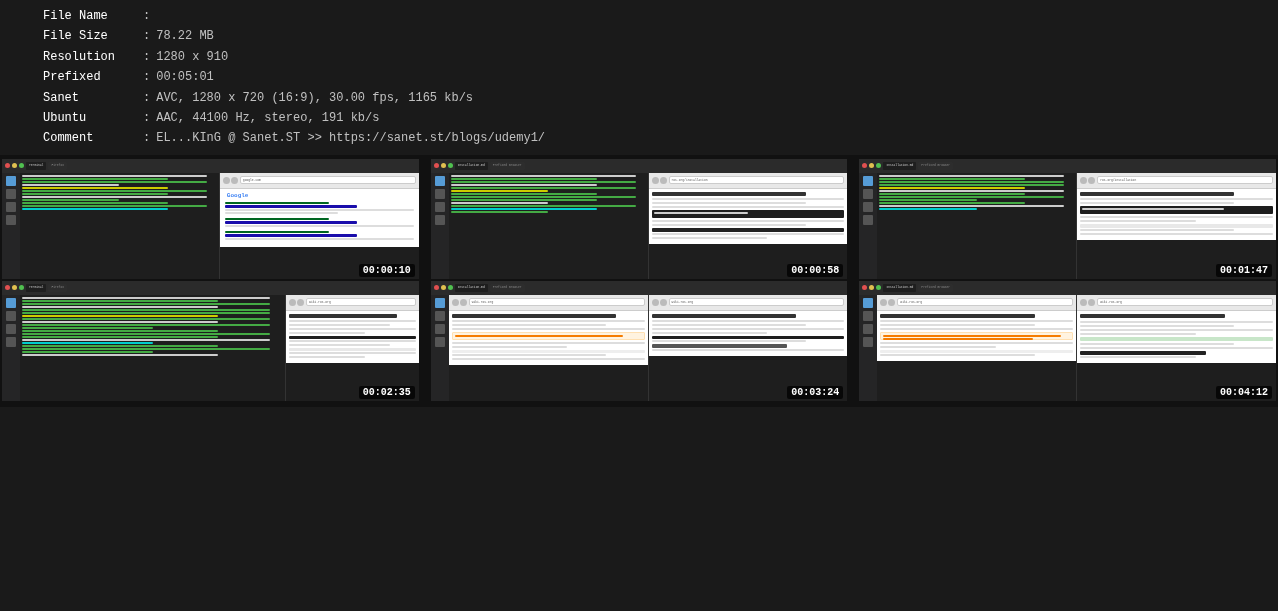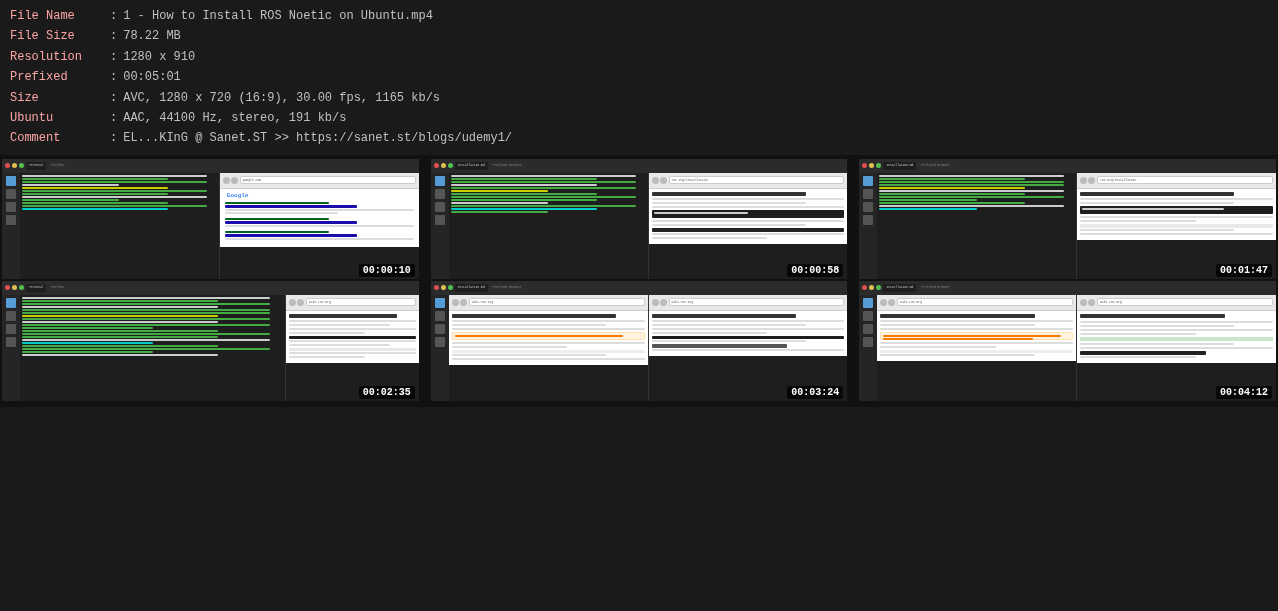--- a/index.html
+++ b/index.html
@@ -16,23 +16,24 @@
     .metadata {
       background: #1a1a1a;
       padding: 6px 10px;
       font-size: 12px;
       line-height: 1.7;
     }
     .metadata-row {
       display: flex;
     }
     .meta-label {
-      color: #fca5a5;
+      color: #ffffff;
       width: 100px;
       flex-shrink: 0;
+      margin-left: 33px;
     }
     .meta-sep {
       color: #c0c0c0;
       margin-right: 6px;
     }
     .meta-value {
       color: #c0c0c0;
     }
 
     
@@ -237,39 +238,38 @@
 
     .thumb-item:nth-child(1) .thumb-inner { }
   </style>
 </head>
 <body>
 
 <div class="metadata">
   <div class="metadata-row">
     <span class="meta-label">File Name</span>
     <span class="meta-sep">:</span>
-    <span class="meta-value">1 - How to Install ROS Noetic on Ubuntu.mp4</span>
   </div>
   <div class="metadata-row">
     <span class="meta-label">File Size</span>
     <span class="meta-sep">:</span>
     <span class="meta-value">78.22 MB</span>
   </div>
   <div class="metadata-row">
     <span class="meta-label">Resolution</span>
     <span class="meta-sep">:</span>
     <span class="meta-value">1280 x 910</span>
   </div>
   <div class="metadata-row">
     <span class="meta-label">Prefixed</span>
     <span class="meta-sep">:</span>
     <span class="meta-value">00:05:01</span>
   </div>
   <div class="metadata-row">
-    <span class="meta-label">Size</span>
+    <span class="meta-label">Sanet</span>
     <span class="meta-sep">:</span>
     <span class="meta-value">AVC, 1280 x 720 (16:9), 30.00 fps, 1165 kb/s</span>
   </div>
   <div class="metadata-row">
     <span class="meta-label">Ubuntu</span>
     <span class="meta-sep">:</span>
     <span class="meta-value">AAC, 44100 Hz, stereo, 191 kb/s</span>
   </div>
   <div class="metadata-row">
     <span class="meta-label">Comment</span>

